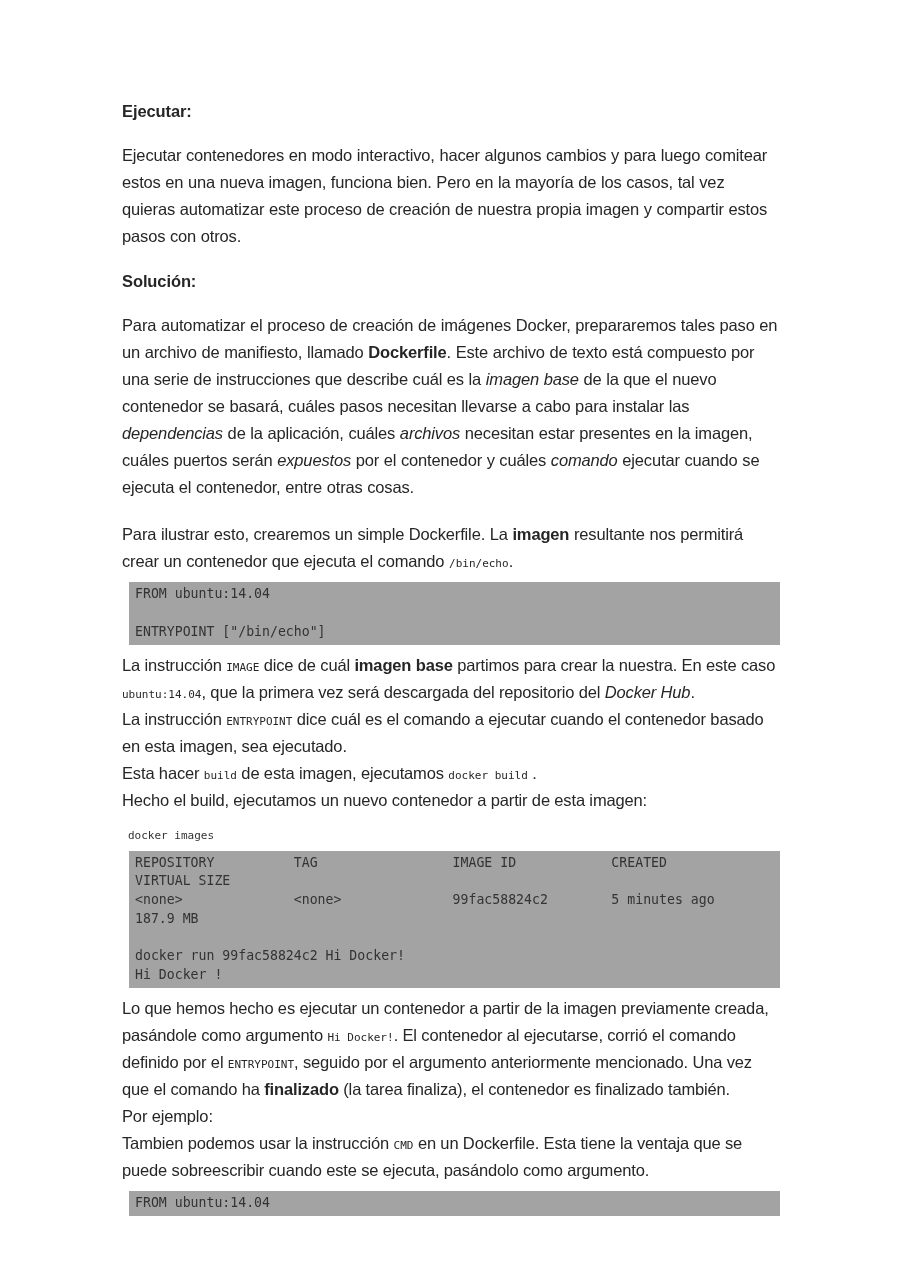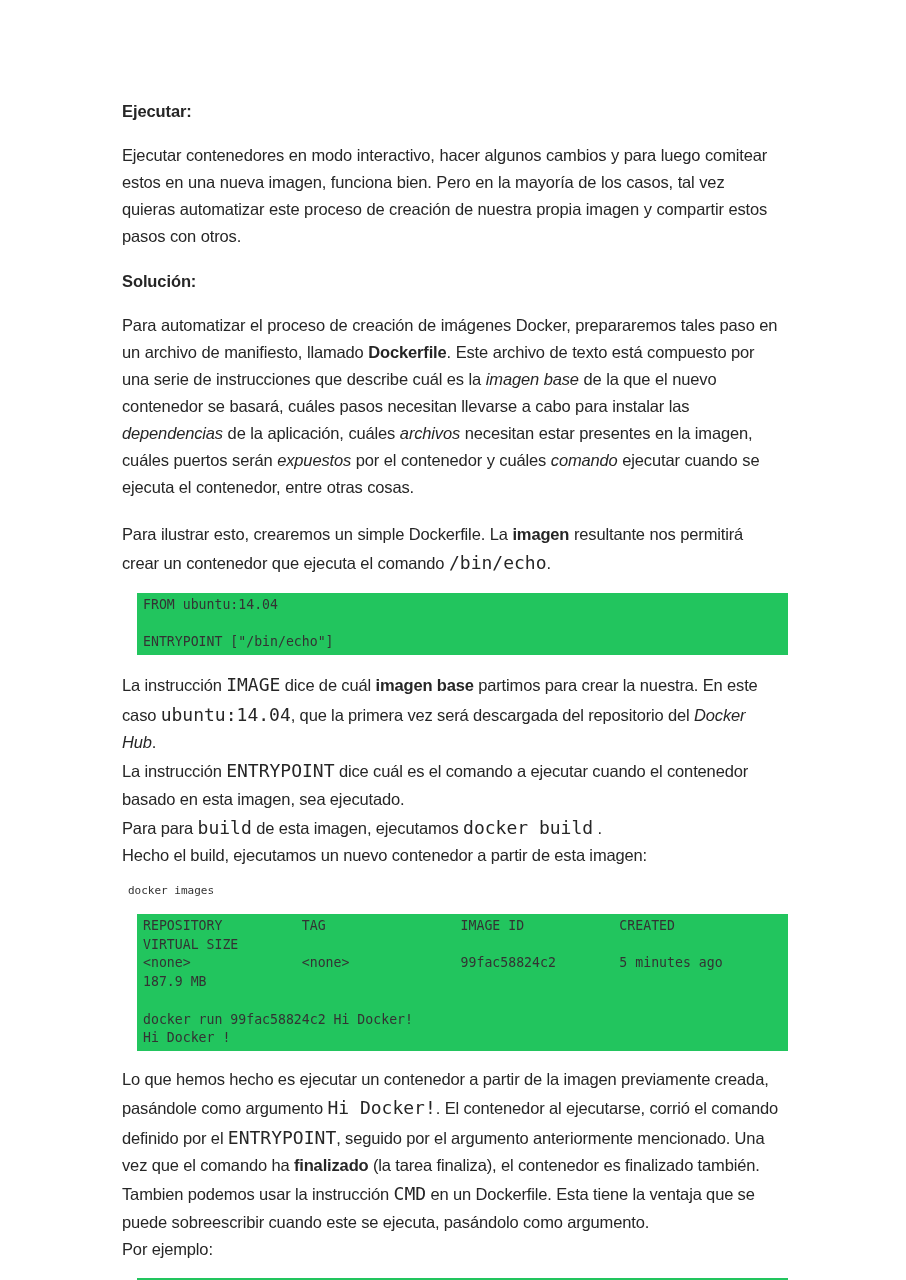--- a/index.html
+++ b/index.html
@@ -41,33 +41,33 @@
   .flow {
     font-size: 16.5px;
     line-height: 1.64;
     letter-spacing: -0.15px;
     margin: 0;
   }
   b, strong { font-weight: bold; }
   i, em { font-style: italic; }
   code, .mono {
     font-family: "DejaVu Sans Mono", "Liberation Mono", monospace;
-    font-size: 18px;
+    font-size: 11px;
     letter-spacing: 0;
     white-space: pre;
   }
   .codeblock {
-    background: #22c55e;
+    background: #a3a3a3;
     font-family: "DejaVu Sans Mono", "Liberation Mono", monospace;
     font-size: 13.2px;
     line-height: 1.42;
     color: #333333;
     white-space: pre;
     padding: 3px 0 3px 6px;
-    margin: 15px;
+    margin: 7px;
     width: 651px;
     box-sizing: border-box;
   }
   .plainline {
     font-family: "DejaVu Sans Mono", "Liberation Mono", monospace;
     font-size: 11px;
     line-height: 1.42;
     color: #333333;
     white-space: pre;
     padding-left: 6px;
@@ -91,37 +91,37 @@
   <p class="para tight"><span>Para ilustrar esto, crearemos un simple Dockerfile. La </span><b>imagen</b><span> resultante nos permitirá crear un contenedor que ejecuta el comando </span><code>/bin/echo</code><span>.</span></p>
 
   <pre class="codeblock">FROM ubuntu:14.04
 
 ENTRYPOINT ["/bin/echo"]</pre>
 
   <p class="flow"><span>La instrucción </span><code>IMAGE</code><span> dice de cuál </span><b>imagen base</b><span> partimos para crear la nuestra. En este caso </span><code>ubuntu:14.04</code><span>, que la primera vez será descargada del repositorio del </span><i>Docker Hub</i><span>.</span></p>
 
   <p class="flow"><span>La instrucción </span><code>ENTRYPOINT</code><span> dice cuál es el comando a ejecutar cuando el contenedor basado en esta imagen, sea ejecutado.</span></p>
 
-  <p class="flow"><span>Para para </span><code>build</code><span> de esta imagen, ejecutamos </span><code>docker build</code><span> .</span></p>
+  <p class="flow"><span>Esta hacer </span><code>build</code><span> de esta imagen, ejecutamos </span><code>docker build</code><span> .</span></p>
 
   <p class="flow">Hecho el build, ejecutamos un nuevo contenedor a partir de esta imagen:</p>
 
   <div class="gap-md"></div>
 
   <div class="plainline">docker images</div>
 
   <pre class="codeblock">REPOSITORY          TAG                 IMAGE ID            CREATED
 VIRTUAL SIZE
 &lt;none&gt;              &lt;none&gt;              99fac58824c2        5 minutes ago
 187.9 MB
 
 docker run 99fac58824c2 Hi Docker!
 Hi Docker !</pre>
 
   <p class="flow"><span>Lo que hemos hecho es ejecutar un contenedor a partir de la imagen previamente creada, pasándole como argumento </span><code>Hi Docker!</code><span>. El contenedor al ejecutarse, corrió el comando definido por el </span><code>ENTRYPOINT</code><span>, seguido por el argumento anteriormente mencionado. Una vez que el comando ha </span><b>finalizado</b><span> (la tarea finaliza), el contenedor es finalizado también.</span></p>
 
+  <p class="flow">Por ejemplo:</p>
+
   <p class="flow"><span>Tambien podemos usar la instrucción </span><code>CMD</code><span> en un Dockerfile. Esta tiene la ventaja que se puede sobreescribir cuando este se ejecuta, pasándolo como argumento.</span></p>
-
-  <p class="flow">Por ejemplo:</p>
 
   <pre class="codeblock">FROM ubuntu:14.04</pre>
 
 </div>
 
 </body></html>

